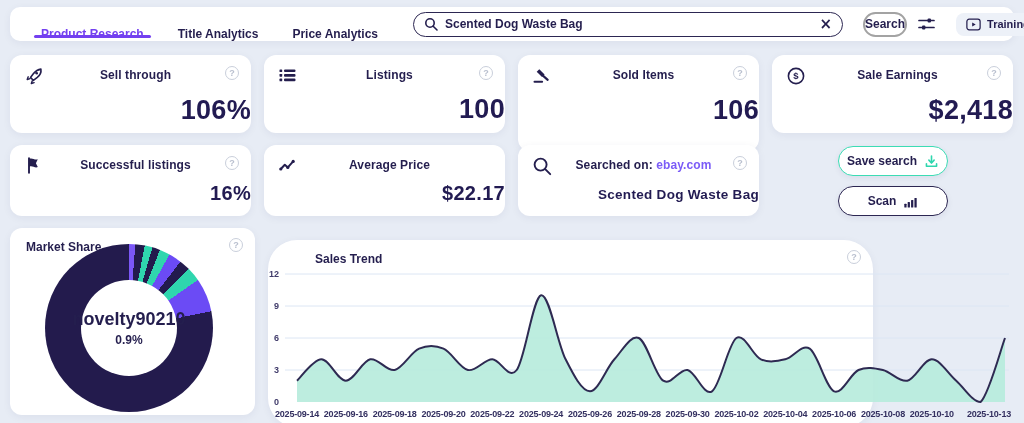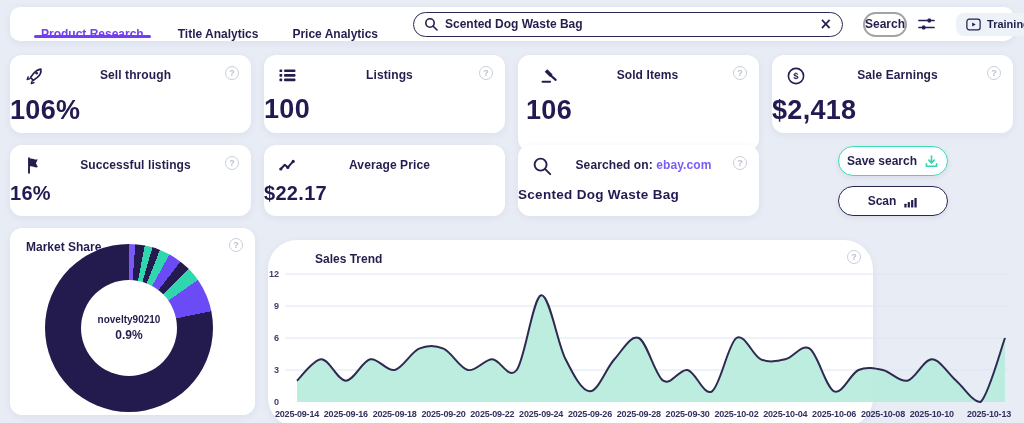--- a/index.html
+++ b/index.html
@@ -76,27 +76,27 @@
   .stat-title { flex:1; text-align:center; font-size:12px; font-weight:800; letter-spacing:.1px; padding-top:2px; }
   .stat-title .link { color:#7b5cf7; }
   .help {
     width:14px; height:14px; flex:0 0 14px;
     border:1.3px solid #c9cfdb; border-radius:50%;
     color:#b8bfce; font-size:9px; font-weight:700;
     display:flex; align-items:center; justify-content:center;
     cursor:pointer;
   }
   .help-placeholder { width:14px; flex:0 0 14px; }
-  .stat-value { text-align:left; font-size:27px; font-weight:800; color:#221b52; margin-top:9px; letter-spacing:.3px; }
+  .stat-value { text-align:right; font-size:27px; font-weight:800; color:#221b52; margin-top:9px; letter-spacing:.3px; }
   .stat-value.small { font-size:20px; margin-top:7px; }
   .stat-value.text { font-size:13.5px; font-weight:700; margin-top:10px; }
   
   #card-sell-through { left:10px;  top:55px; width:241px; height:78px; }
   #card-listings     { left:264px; top:55px; width:241px; height:78px; }
-  #card-sold-items   { left:518px; top:55px; width:241px; height:96px;padding-left:8px; }
+  #card-sold-items   { left:518px; top:55px; width:241px; height:96px; }
   #card-earnings     { left:772px; top:55px; width:241px; height:78px; }
   #card-successful   { left:10px;  top:145px; width:241px; height:71px; }
   #card-avg-price    { left:264px; top:145px; width:241px; height:71px; }
   #card-searched-on  { left:518px; top:145px; width:241px; height:71px; }
   
   .action-btn {
     position:absolute; left:838px; width:110px; height:30px;
     border-radius:999px; background:#fff; cursor:pointer;
     display:flex; align-items:center; justify-content:center; gap:7px;
     font-family:"Liberation Sans", sans-serif;
@@ -116,21 +116,21 @@
   }
   .donut-hole {
     position:absolute; left:36px; top:36px;
     width:96px; height:96px; border-radius:50%; background:#fff;
   }
   .donut-center {
     position:absolute; inset:0;
     display:flex; flex-direction:column; align-items:center; justify-content:center;
     gap:3px; pointer-events:none;
   }
-  .donut-center .seller { font-size:10px; font-weight:700; color:#241e4e; }
+  .donut-center .seller { font-size:18px; font-weight:700; color:#241e4e; }
   .donut-center .share  { font-size:12px; font-weight:700; color:#241e4e; }
   
   #card-sales-trend { left:268px; top:240px; width:605px; height:187px;border-radius:29px; }
   #card-sales-trend .panel-title { left:47px; }
   .trend-svg { position:absolute; left:0; top:0; width:745px; height:187px; }
   .trend-svg text.ytick { font-family:"Liberation Sans", sans-serif; font-size:9px; font-weight:700; fill:#413c6b; }
   .trend-svg text.xtick { font-family:"Liberation Sans", sans-serif; font-size:9px; font-weight:700; fill:#343060; letter-spacing:-.2px; }
 </style>
 </head>
 <body>

